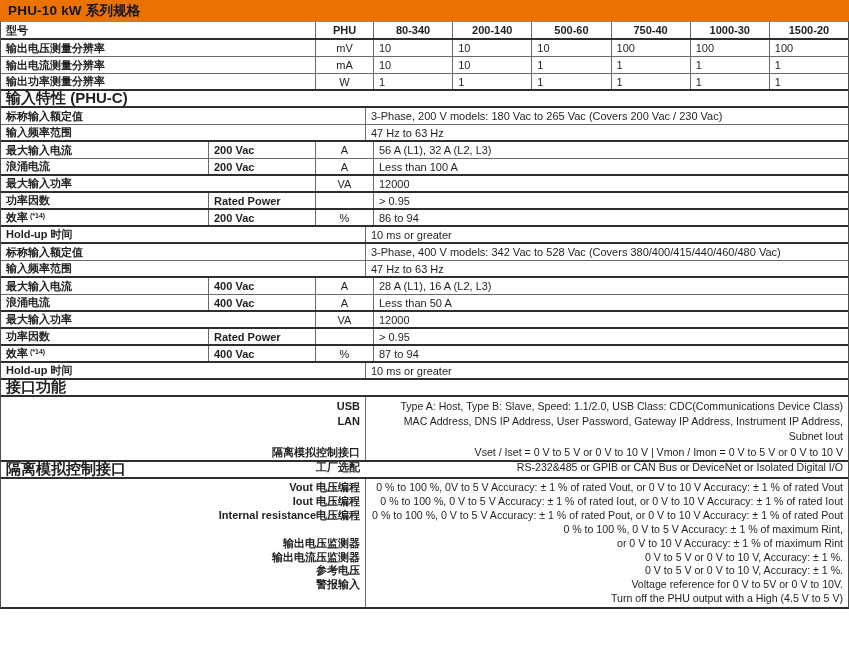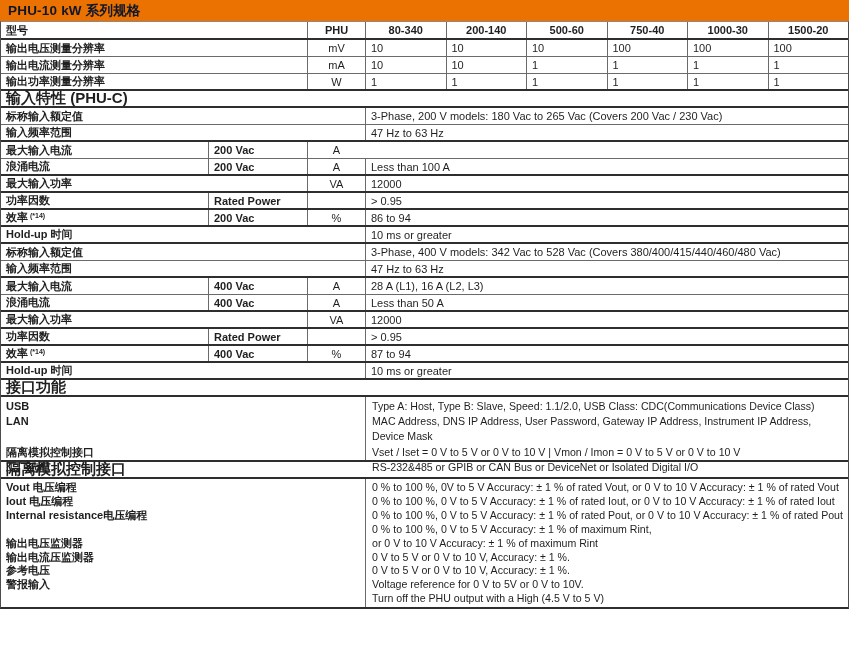--- a/index.html
+++ b/index.html
@@ -19,34 +19,35 @@
     letter-spacing:0.2px;
   }
 
   
   .tbl {
     width:100%;
     border-left:1px solid #4d4d4d;
     border-right:1px solid #4d4d4d;
     border-top:1px solid #8a8a8a;
     border-bottom:2px solid #2e2e2e;
+    text-align:right;
   }
   .row { display:flex; align-items:stretch; height:17px; border-bottom:1px solid #6a6a6a; background:#fff; }
   .row.hdr { height:18px; }
   .row.thick { border-bottom:2px solid #2e2e2e; }
   .cell {
     font-size:11px; padding:0 5px; display:flex; align-items:center;
     overflow:hidden; white-space:nowrap;
   }
   .b { font-weight:bold; }
   .vl { border-left:1px solid #6a6a6a; }
 
   .c-l   { width:207px; }            
   .c-c   { width:99px; }             
-  .c-u   { width:58px; justify-content:center; padding:0 18px; }  
+  .c-u   { width:58px; justify-content:center; padding:0 18px;margin-left:8px; }  
   .c-lw  { width:306px; }            
   .c-lf  { width:364px; }            
   .c-val { flex:1; }                 
   .c-m   { flex:1; }                 
   .center { justify-content:center; }
 
   .secrow { display:flex; align-items:center; height:17px; border-bottom:2px solid #2e2e2e; }
   .secrow .sec-title { font-size:15px; font-weight:bold; padding-left:5px; }
 
   sup.note { font-size:7px; font-weight:bold; margin-left:2px; transform:translateY(-2px); }
@@ -121,20 +122,21 @@
       <div class="cell c-val vl">3-Phase, 200 V models: 180 Vac to 265 Vac (Covers 200 Vac / 230 Vac)</div>
     </div>
     <div class="row thick">
       <div class="cell c-lf b">输入频率范围</div>
       <div class="cell c-val vl">47 Hz to 63 Hz</div>
     </div>
     <div class="row">
       <div class="cell c-l b">最大输入电流</div>
       <div class="cell c-c b vl">200 Vac</div>
       <div class="cell c-u vl">A</div>
+      <div class="cell c-val vl">56 A (L1), 32 A (L2, L3)</div>
     </div>
     <div class="row thick">
       <div class="cell c-l b">浪涌电流</div>
       <div class="cell c-c b vl">200 Vac</div>
       <div class="cell c-u vl">A</div>
       <div class="cell c-val vl">Less than 100 A</div>
     </div>
     <div class="row thick">
       <div class="cell c-lw b">最大输入功率</div>
       <div class="cell c-u vl">VA</div>
@@ -214,21 +216,21 @@
       <div class="bl-left">
         <div class="ln">USB</div>
         <div class="ln">LAN</div>
         <div class="ln"></div>
         <div class="ln">隔离模拟控制接口</div>
         <div class="ln">工厂选配</div>
       </div>
       <div class="bl-right">
         <div class="ln">Type A: Host, Type B: Slave, Speed: 1.1/2.0, USB Class: CDC(Communications Device Class)</div>
         <div class="ln">MAC Address, DNS IP Address, User Password, Gateway IP Address, Instrument IP Address,</div>
-        <div class="ln">Device Mask</div>
+        <div class="ln">Subnet Iout</div>
         <div class="ln">Vset / Iset = 0 V to 5 V or 0 V to 10 V | Vmon / Imon = 0 V to 5 V or 0 V to 10 V</div>
         <div class="ln">RS-232&amp;485 or GPIB or CAN Bus or DeviceNet or Isolated Digital I/O</div>
       </div>
     </div>
 
     <div class="secrow">
       <div class="sec-title">隔离模拟控制接口</div>
     </div>
 
     <div class="block analog">

